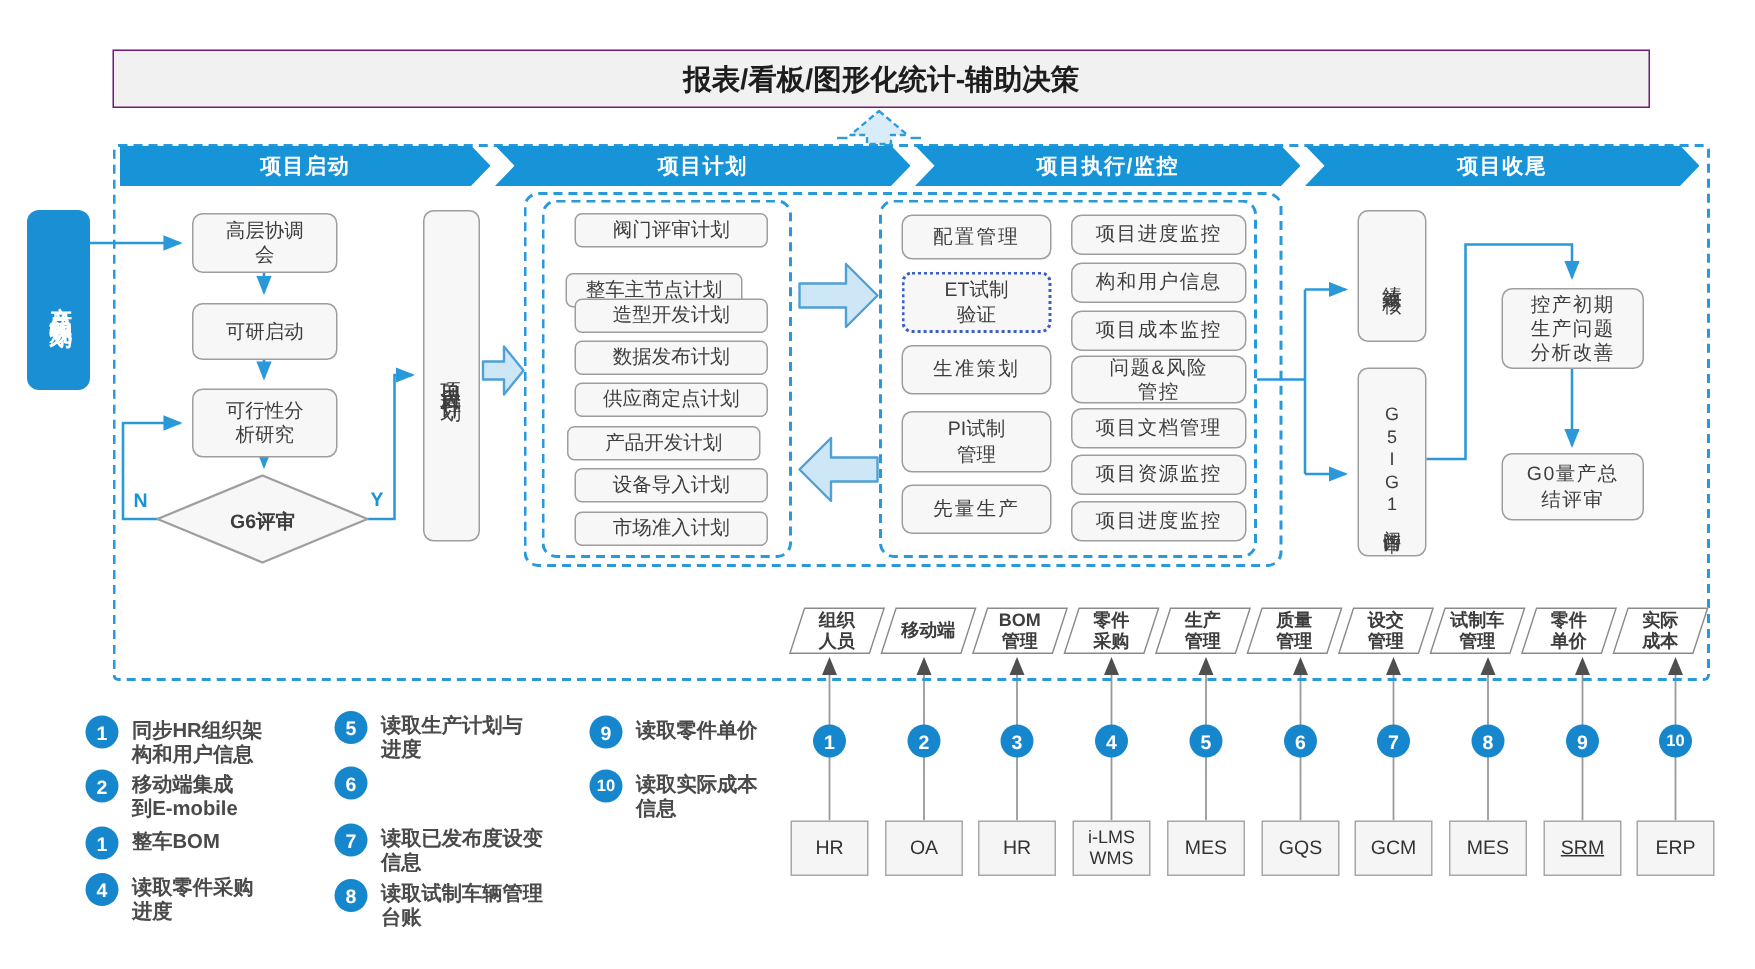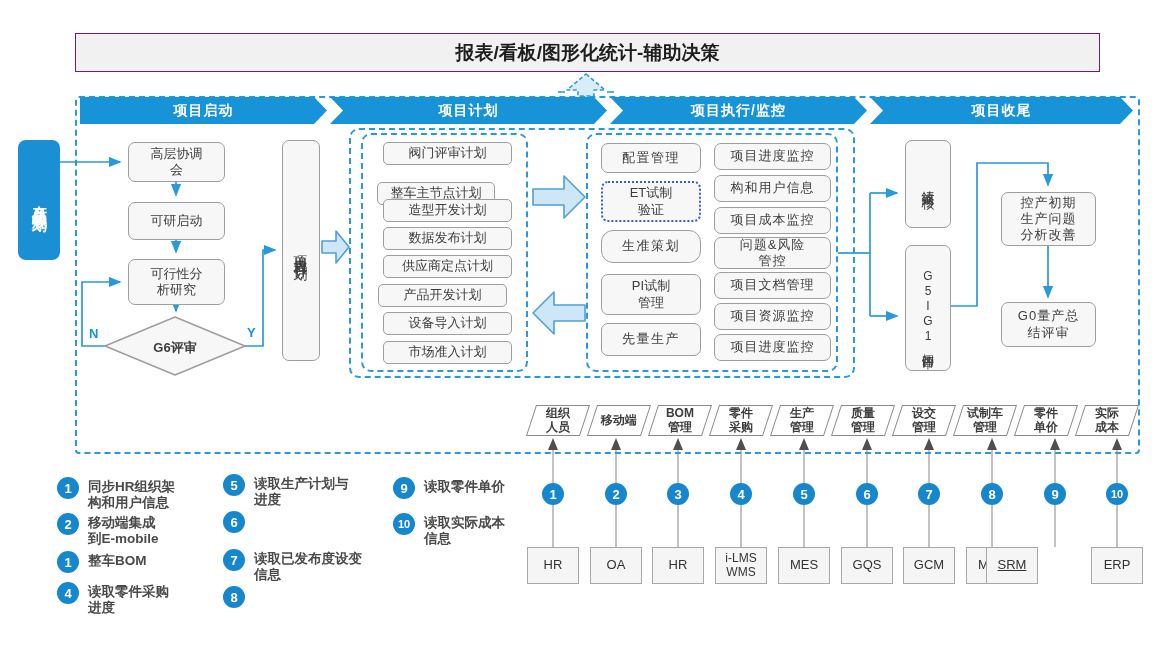--- a/index.html
+++ b/index.html
@@ -167,21 +167,21 @@
     <div class="fbox" style="left:383px; top:199px; width:129px; height:23px; border-radius:5px;">造型开发计划</div>
     <div class="fbox" style="left:383px; top:227px; width:129px; height:23px; border-radius:5px;">数据发布计划</div>
     <div class="fbox" style="left:383px; top:255px; width:129px; height:23px; border-radius:5px;">供应商定点计划</div>
     <div class="fbox" style="left:378px; top:284px; width:129px; height:23px; border-radius:5px;">产品开发计划</div>
     <div class="fbox" style="left:383px; top:312px; width:129px; height:23px; border-radius:5px;">设备导入计划</div>
     <div class="fbox" style="left:383px; top:341px; width:129px; height:23px; border-radius:5px;">市场准入计划</div>
 
     <div class="fbox" style="left:601px; top:143px; width:100px; height:30px; letter-spacing:1.5px;">配置管理</div>
     <div class="fbox dotted" style="left:601px; top:181px; width:100px; height:41px;">ET试制
 验证</div>
-    <div class="fbox" style="left:601px; top:230px; width:100px; height:33px; letter-spacing:1.5px;border-radius:12px;">生准策划</div>
+    <div class="fbox" style="left:601px; top:230px; width:100px; height:33px; letter-spacing:1.5px;">生准策划</div>
     <div class="fbox" style="left:601px; top:274px; width:100px; height:41px;">PI试制
 管理</div>
     <div class="fbox" style="left:601px; top:323px; width:100px; height:33px; letter-spacing:1.5px;">先量生产</div>
 
     <div class="fbox" style="left:714px; top:143px; width:117px; height:27px; letter-spacing:1px;">项目进度监控</div>
     <div class="fbox" style="left:714px; top:175px; width:117px; height:27px; letter-spacing:1px;">构和用户信息</div>
     <div class="fbox" style="left:714px; top:207px; width:117px; height:27px; letter-spacing:1px;">项目成本监控</div>
     <div class="fbox" style="left:714px; top:237px; width:117px; height:32px; letter-spacing:1px;">问题&amp;风险
 管控</div>
     <div class="fbox" style="left:714px; top:272px; width:117px; height:27px; letter-spacing:1px;text-align:center;">项目文档管理</div>
@@ -249,21 +249,21 @@
 
     <div class="sysbox" style="left:527px;">HR</div>
     <div class="sysbox" style="left:590px;">OA</div>
     <div class="sysbox" style="left:652px;">HR</div>
     <div class="sysbox two" style="left:715px;">i-LMS
 WMS</div>
     <div class="sysbox" style="left:778px;">MES</div>
     <div class="sysbox" style="left:841px;">GQS</div>
     <div class="sysbox" style="left:903px;">GCM</div>
     <div class="sysbox" style="left:966px;">MES</div>
-    <div class="sysbox" style="left:986px;text-decoration:underline;">SRM</div>
+    <div class="sysbox" style="left:1029px;text-decoration:underline;">SRM</div>
     <div class="sysbox" style="left:1091px;">ERP</div>
 
     <div class="legend-item" style="left:57px; top:477px; width:160px;">
       <div class="numcircle">1</div>
         <div class="legend-text">同步HR组织架
 构和用户信息</div>
       </div>
     <div class="legend-item" style="left:57px; top:513px; width:160px;">
       <div class="numcircle">2</div>
         <div class="legend-text">移动端集成
@@ -286,20 +286,22 @@
     <div class="legend-item" style="left:223px; top:511px; width:170px;">
       <div class="numcircle">6</div>
       </div>
     <div class="legend-item" style="left:223px; top:549px; width:180px;">
       <div class="numcircle">7</div>
         <div class="legend-text">读取已发布度设变
 信息</div>
       </div>
     <div class="legend-item" style="left:223px; top:586px; width:180px;">
       <div class="numcircle">8</div>
+        <div class="legend-text">读取试制车辆管理
+台账</div>
       </div>
     <div class="legend-item" style="left:393px; top:477px; width:150px;">
       <div class="numcircle">9</div>
         <div class="legend-text">读取零件单价</div>
       </div>
     <div class="legend-item" style="left:393px; top:513px; width:150px;">
       <div class="numcircle small">10</div>
         <div class="legend-text">读取实际成本
 信息</div>
       </div>

